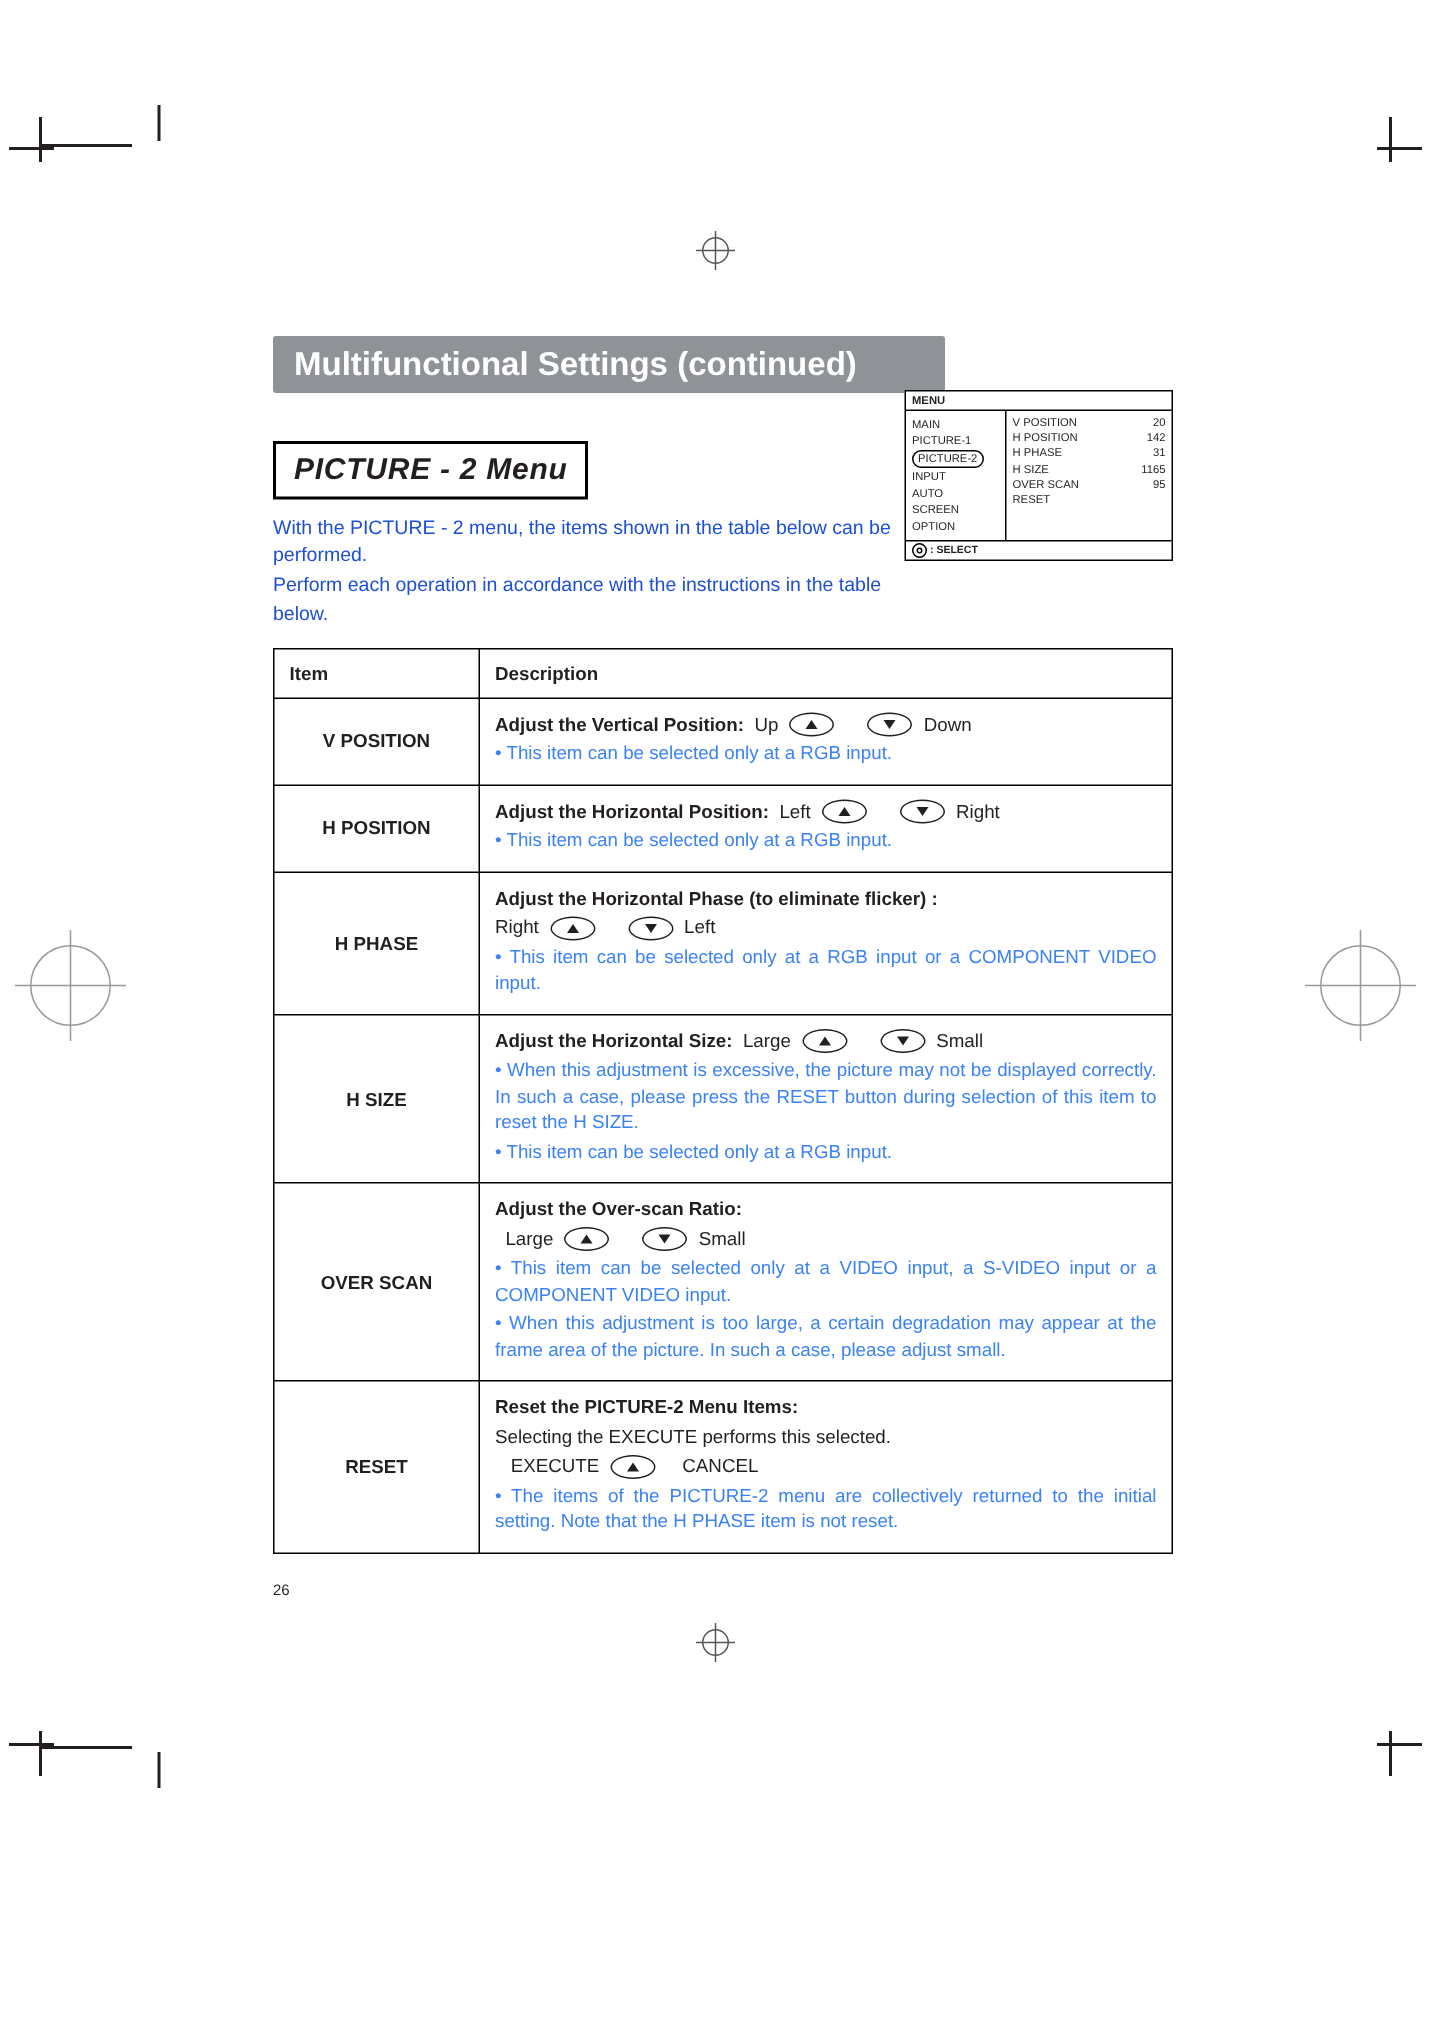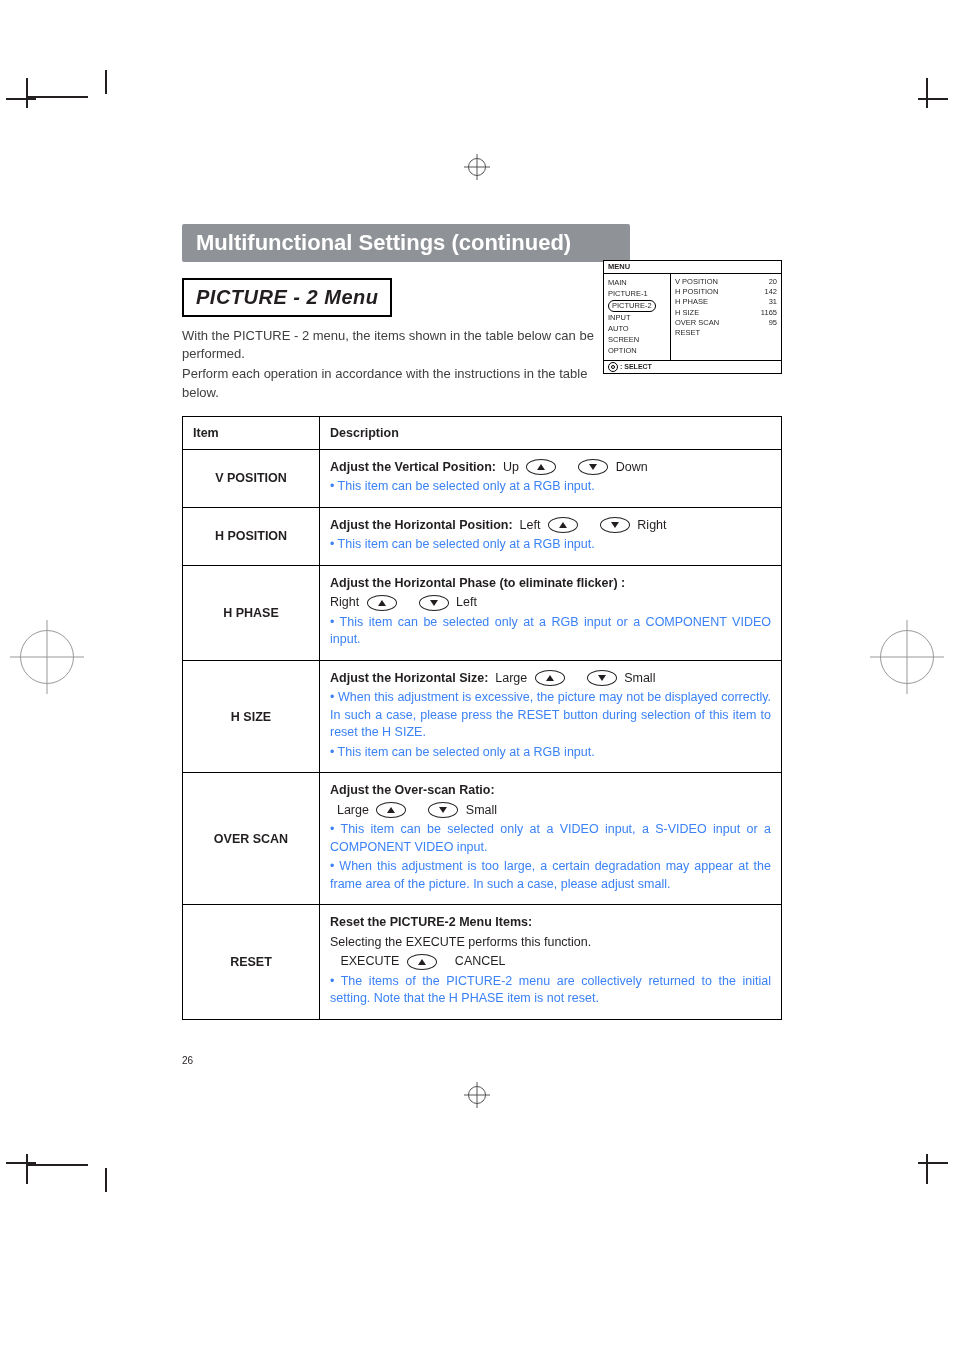--- a/index.html
+++ b/index.html
@@ -110,33 +110,33 @@
     font-size: 22px;
     padding: 6px 14px;
     border-radius: 2px;
     width: 420px;
   }
 
   .section-title-box {
     border: 2px solid #000;
     display: inline-block;
     padding: 6px 12px;
-    margin-top: 16px;
+    margin-top: 32px;
     font-family: Arial, Helvetica, sans-serif;
     font-weight: 900;
     font-style: italic;
     font-size: 20px;
     letter-spacing: 0.5px;
   }
 
   .intro {
     margin-top: 10px;
     font-size: 13px;
     line-height: 1.4;
-    color: #404040;
+    color: #1d4ed8;
     width: 415px;
   }
   .intro p { margin: 2px 0; }
 
   
   .osd {
     position: absolute;
     right: 0; top: 36px;
     width: 177px;
     font-size: 7.5px;
@@ -387,21 +387,21 @@
             <p>&nbsp;&nbsp;<span>Large</span> <span class="btn-ellipse up"></span>&nbsp;&nbsp;&nbsp;&nbsp;<span class="btn-ellipse down"></span> <span>Small</span></p>
             <p class="note">• This item can be selected only at a VIDEO input, a S-VIDEO input or a COMPONENT VIDEO input.</p>
             <p class="note">• When this adjustment is too large, a certain degradation may appear at the frame area of the picture. In such a case, please adjust small.</p>
           </td>
         </tr>
 
         <tr>
           <td class="item">RESET</td>
           <td class="desc">
             <p class="lead">Reset the PICTURE-2 Menu Items:</p>
-            <p>Selecting the EXECUTE performs this function.</p>
+            <p>Selecting the EXECUTE performs this selected.</p>
             <p>&nbsp;&nbsp;&nbsp;<span>EXECUTE</span> <span class="btn-ellipse up"></span>&nbsp;&nbsp;&nbsp;&nbsp;<span>CANCEL</span></p>
             <p class="note">• The items of the PICTURE-2 menu are collectively returned to the initial setting. Note that the H PHASE item is not reset.</p>
           </td>
         </tr>
       </tbody>
     </table>
 
   </div>
 
   <div class="page-num">26</div>

